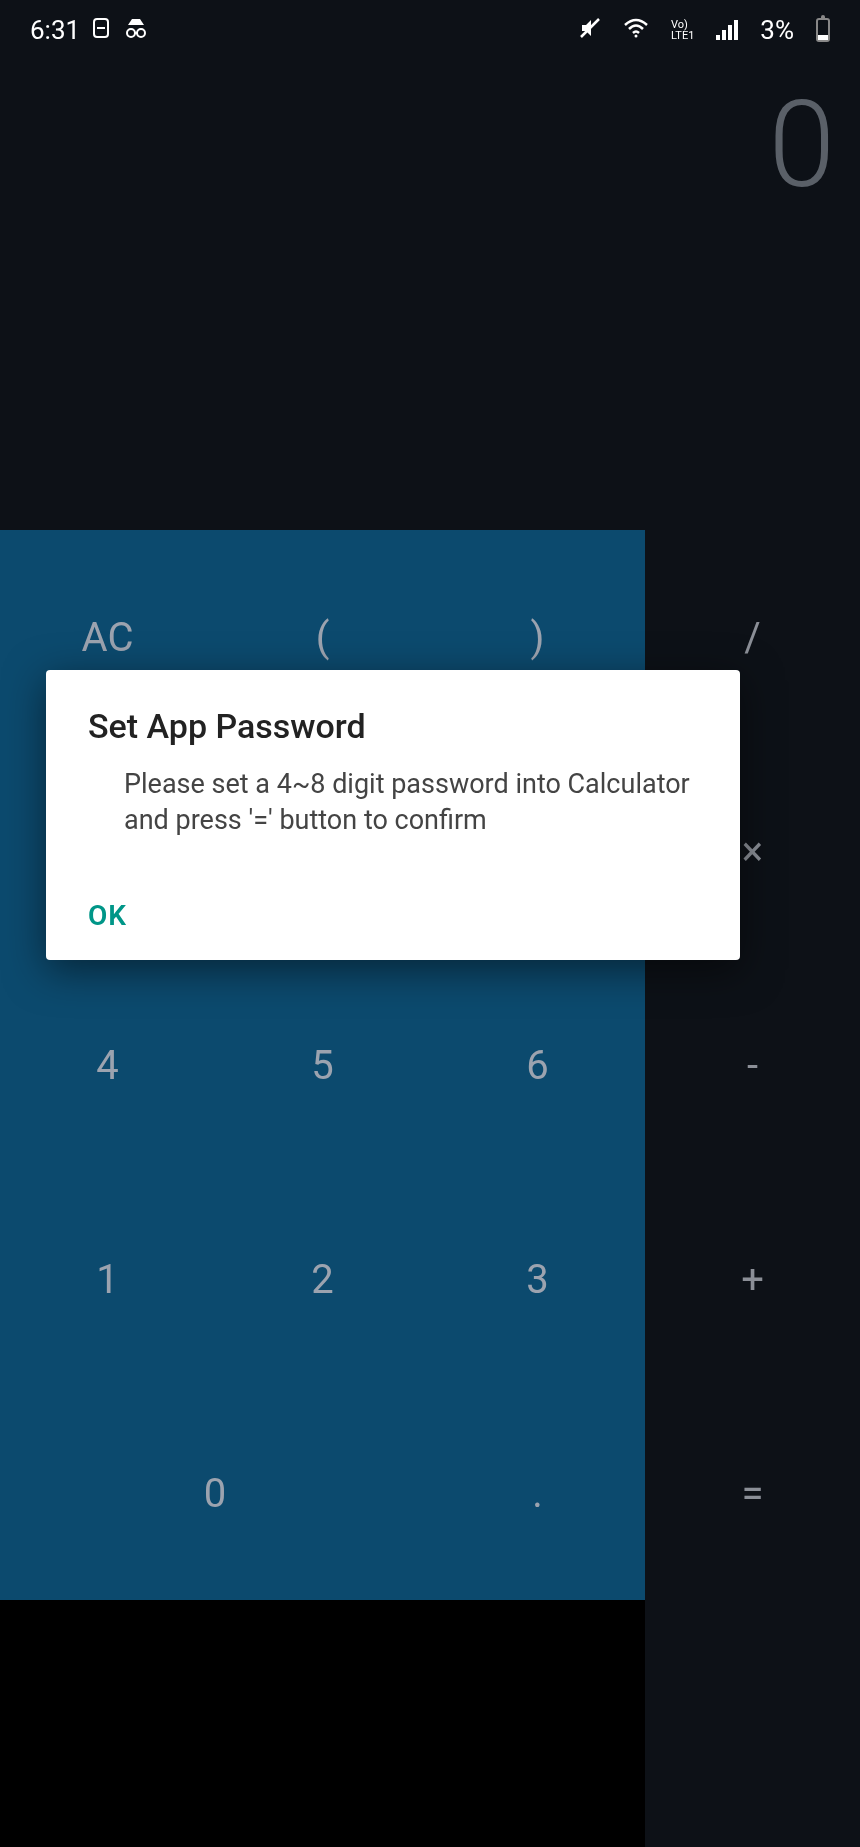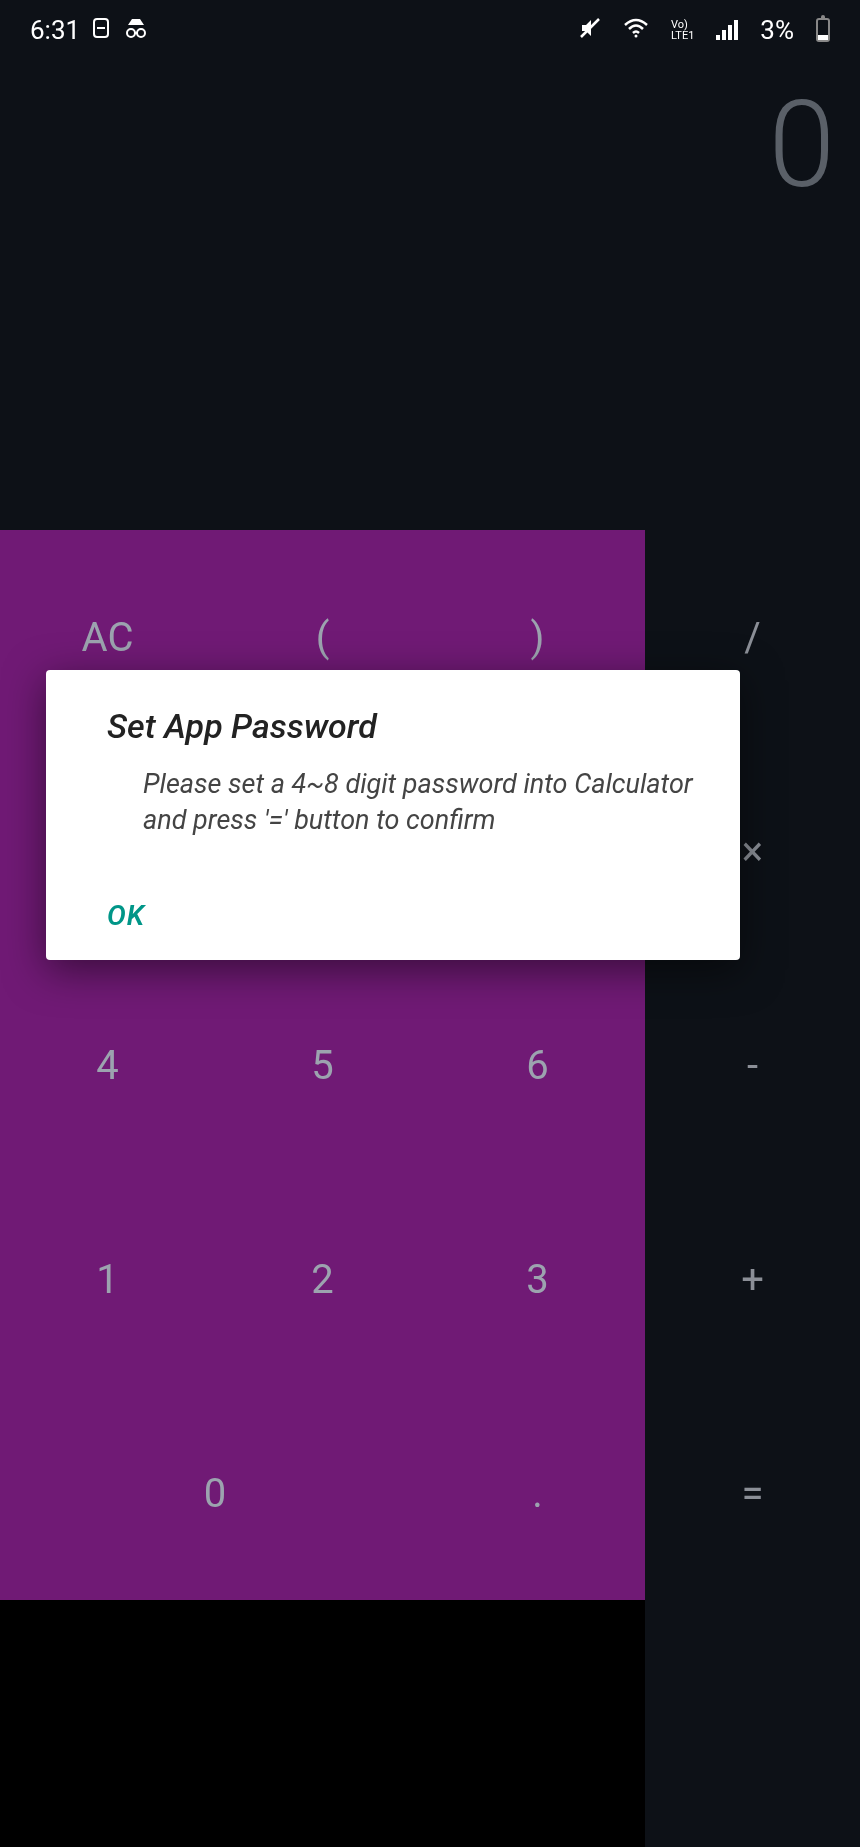--- a/index.html
+++ b/index.html
@@ -63,21 +63,21 @@
       background: #000000;
     }
     .key {
       display: flex;
       align-items: center;
       justify-content: center;
       color: #9ca3af;
       font-size: 40px;
       font-weight: 400;
       cursor: pointer;
-      background: #701a75;
+      background: #0c4a6e;
     }
     .key-op {
       background: #0d1117;
       color: #8b8f97;
     }
     .key-zero {
       grid-column: span 2;
     }
     
     .dialog-overlay {
@@ -91,24 +91,23 @@
       justify-content: center;
       pointer-events: none;
     }
     .dialog {
       position: absolute;
       top: 670px;
       left: 46px;
       right: 120px;
       background: #ffffff;
       border-radius: 4px;
-      padding: 36px 40px 28px 61px;
+      padding: 36px 40px 28px 42px;
       box-shadow: 0 10px 40px rgba(0,0,0,0.5);
       pointer-events: auto;
-      font-style: italic;
     }
     .dialog-title {
       color: #222222;
       font-size: 34px;
       font-weight: 500;
       margin-bottom: 20px;
     }
     .dialog-message {
       color: #444444;
       font-size: 27px;

